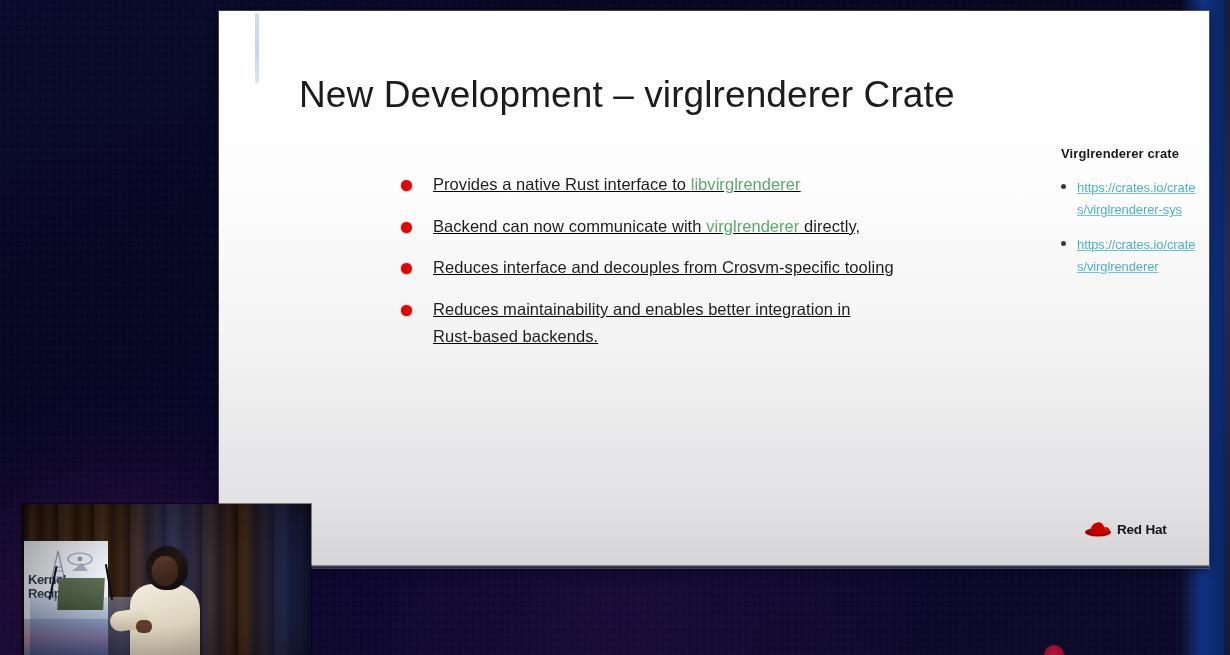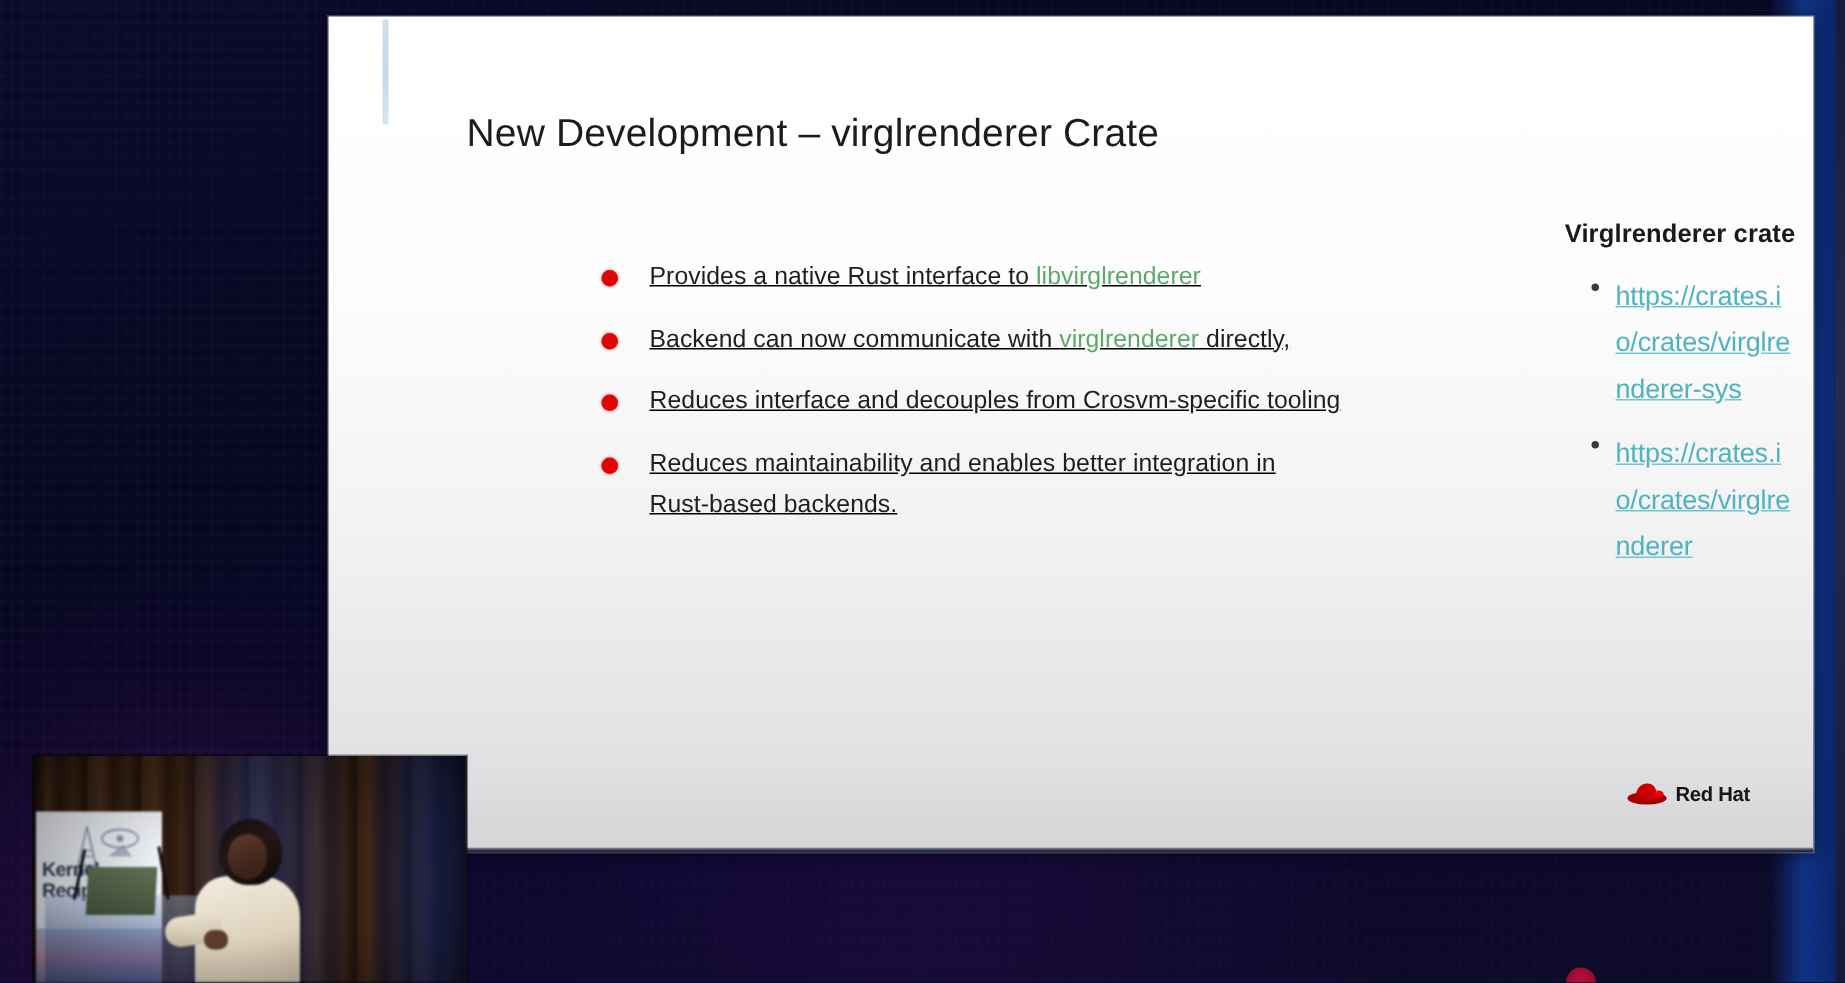--- a/index.html
+++ b/index.html
@@ -66,23 +66,23 @@
 
   .accent-bar {
     position:absolute;
     left:36px; top:2px;
     width:4px; height:70px;
     background:linear-gradient(180deg,#cfe0ef 0%, #c3d8ea 50%, #d9e6f2 100%);
   }
 
   .slide-title {
     position:absolute;
-    left:92px; top:62px;
+    left:80px; top:62px;
     width:820px;
-    font-size:26px;
+    font-size:37px;
     font-weight:400;
     color:#1c1c1c;
     letter-spacing:0.1px;
     line-height:1.2;
     white-space:nowrap;
   }
 
   
   .bullets {
     position:absolute;
@@ -116,42 +116,42 @@
   }
   .kw-green { color:#5ca96c; }
 
   
   .link-col {
     position:absolute;
     left:810px; top:135px;
     width:170px;
   }
   .link-col-title {
-    font-size:17px;
+    font-size:13px;
     font-weight:bold;
     color:#1a1a1a;
     text-align:center;
     margin:0 0 16px 12px;
     letter-spacing:0.1px;
   }
   .link-item {
     position:relative;
     padding-left:48px;
     margin-bottom:12px;
   }
   .link-bullet {
     position:absolute;
     left:32px; top:7px;
     width:5px; height:5px;
     border-radius:50%;
     background:#3a3a3a;
   }
   .link-url {
     display:block;
-    font-size:18px;
+    font-size:13px;
     line-height:1.72;
     color:#4fb3c1;
     text-decoration:underline;
     text-decoration-color:#6fc6d2;
     word-break:break-all;
     letter-spacing:-0.1px;
     cursor:pointer;
   }
 
   

